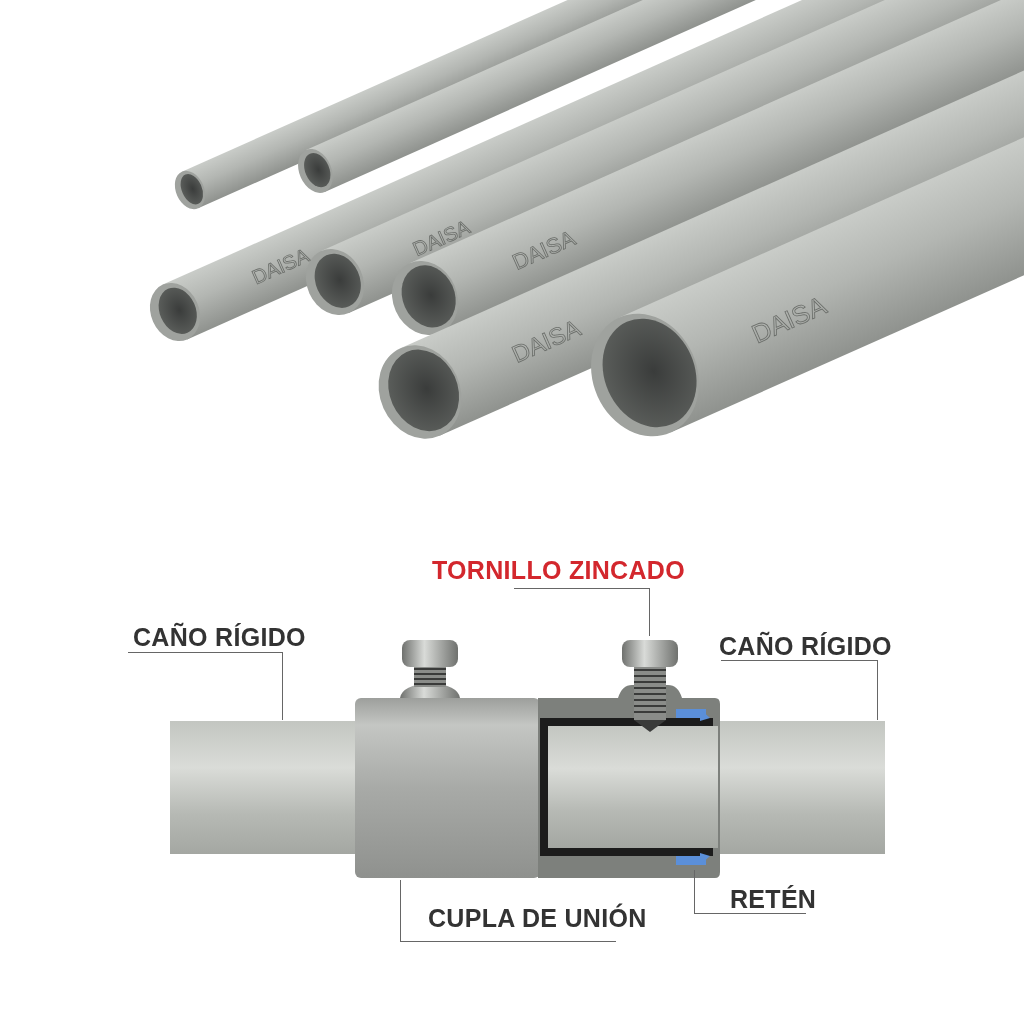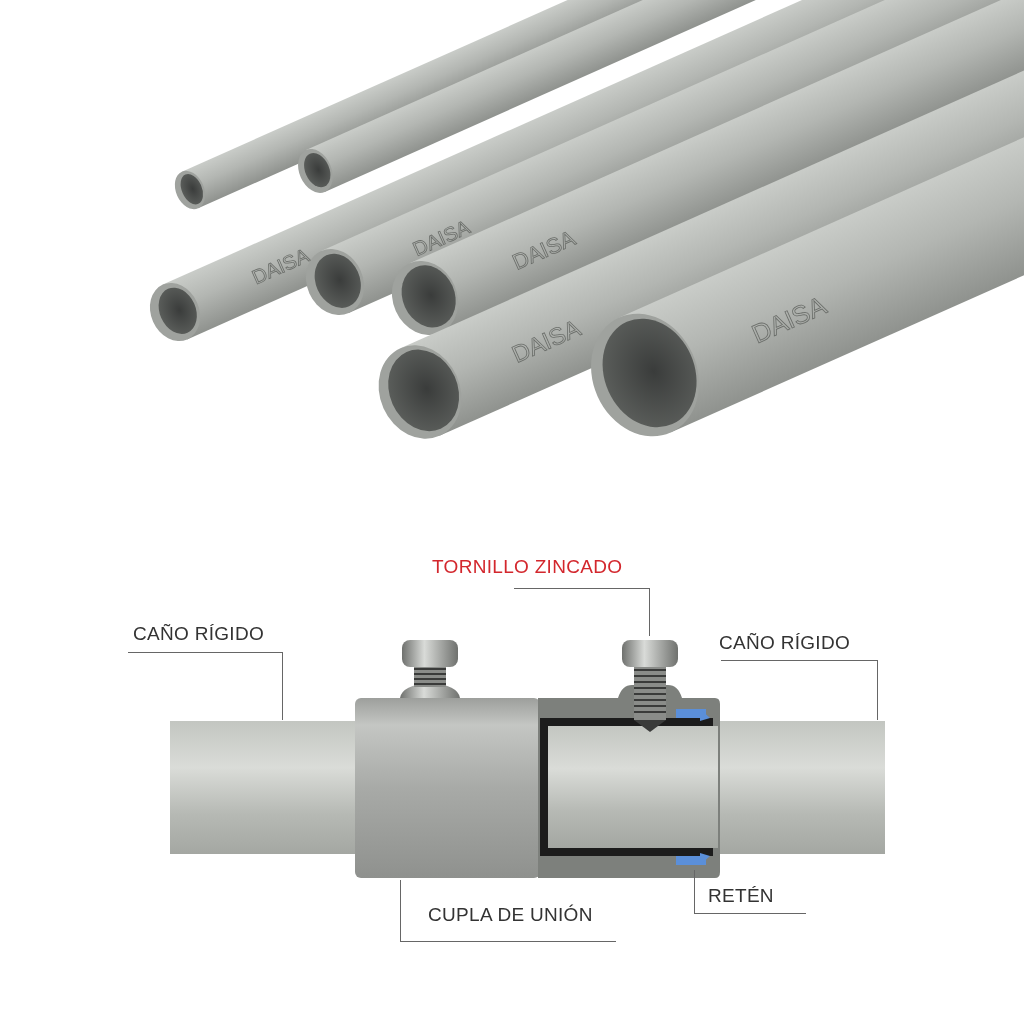--- a/index.html
+++ b/index.html
@@ -1,19 +1,19 @@
 <!DOCTYPE html>
 <html><head>
 <meta charset="utf-8">
 <style>
   html, body { margin:0; padding:0; background:#ffffff; }
   body { width:1024px; height:1020px; position:relative; overflow:hidden; font-family:"Liberation Sans", sans-serif; }
   .photo { position:absolute; left:0; top:0; width:1024px; height:480px; }
   .diagram { position:absolute; left:0; top:480px; width:1024px; height:540px; }
-  .label { position:absolute; font-weight:normal; font-size:19px; letter-spacing:0.3px; color:#333333; white-space:nowrap; }
+  .label { position:absolute; font-weight:bold; font-size:25px; letter-spacing:0.3px; color:#333333; white-space:nowrap; }
   .label.accent { color:#d3272d; }
   .leader { position:absolute; background:#666666; }
 </style>
 </head>
 <body>
 
 <svg class="photo" viewBox="0 0 1024 480" xmlns="http://www.w3.org/2000/svg">
   <defs>
     <linearGradient id="tubeG" x1="0" y1="0" x2="0" y2="1">
       <stop offset="0" stop-color="#c9ccc8"></stop>
@@ -151,20 +151,20 @@
   <div class="leader" style="left:649px;top:108px;width:1px;height:48px;"></div>
 
   <div class="label" style="left:133px;top:143px;">CAÑO RÍGIDO</div>
   <div class="leader" style="left:128px;top:172px;width:155px;height:1px;"></div>
   <div class="leader" style="left:282px;top:172px;width:1px;height:68px;"></div>
 
   <div class="label" style="left:719px;top:152px;">CAÑO RÍGIDO</div>
   <div class="leader" style="left:721px;top:180px;width:157px;height:1px;"></div>
   <div class="leader" style="left:877px;top:180px;width:1px;height:60px;"></div>
 
-  <div class="label" style="left:708px;top:405px;">RETÉN</div>
+  <div class="label" style="left:730px;top:405px;">RETÉN</div>
   <div class="leader" style="left:694px;top:390px;width:1px;height:44px;"></div>
   <div class="leader" style="left:694px;top:433px;width:112px;height:1px;"></div>
 
   <div class="label" style="left:428px;top:424px;">CUPLA DE UNIÓN</div>
   <div class="leader" style="left:400px;top:400px;width:1px;height:62px;"></div>
   <div class="leader" style="left:400px;top:461px;width:216px;height:1px;"></div>
 </div>
 
 </body></html>

